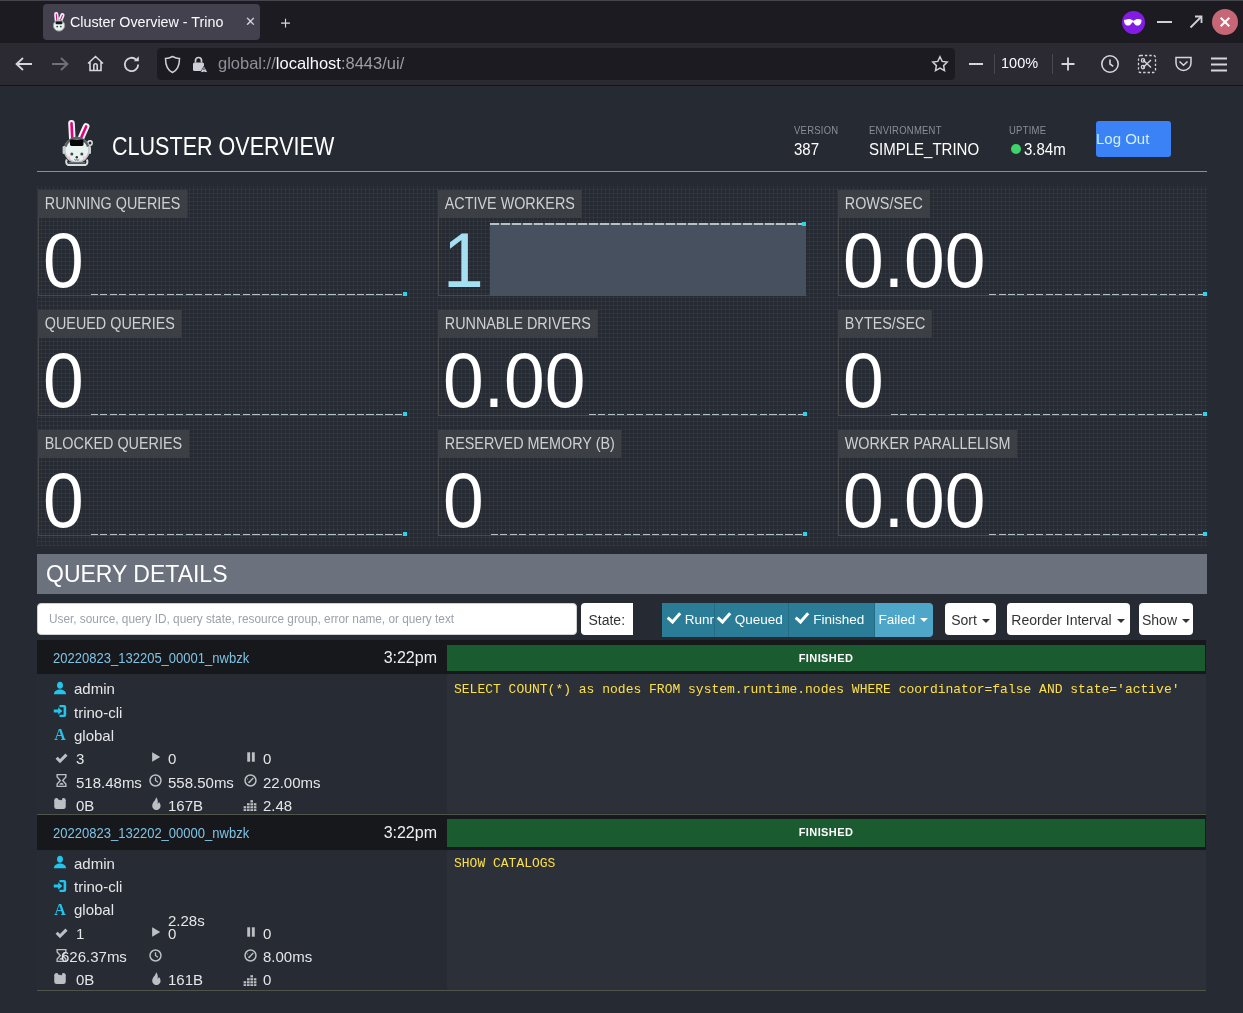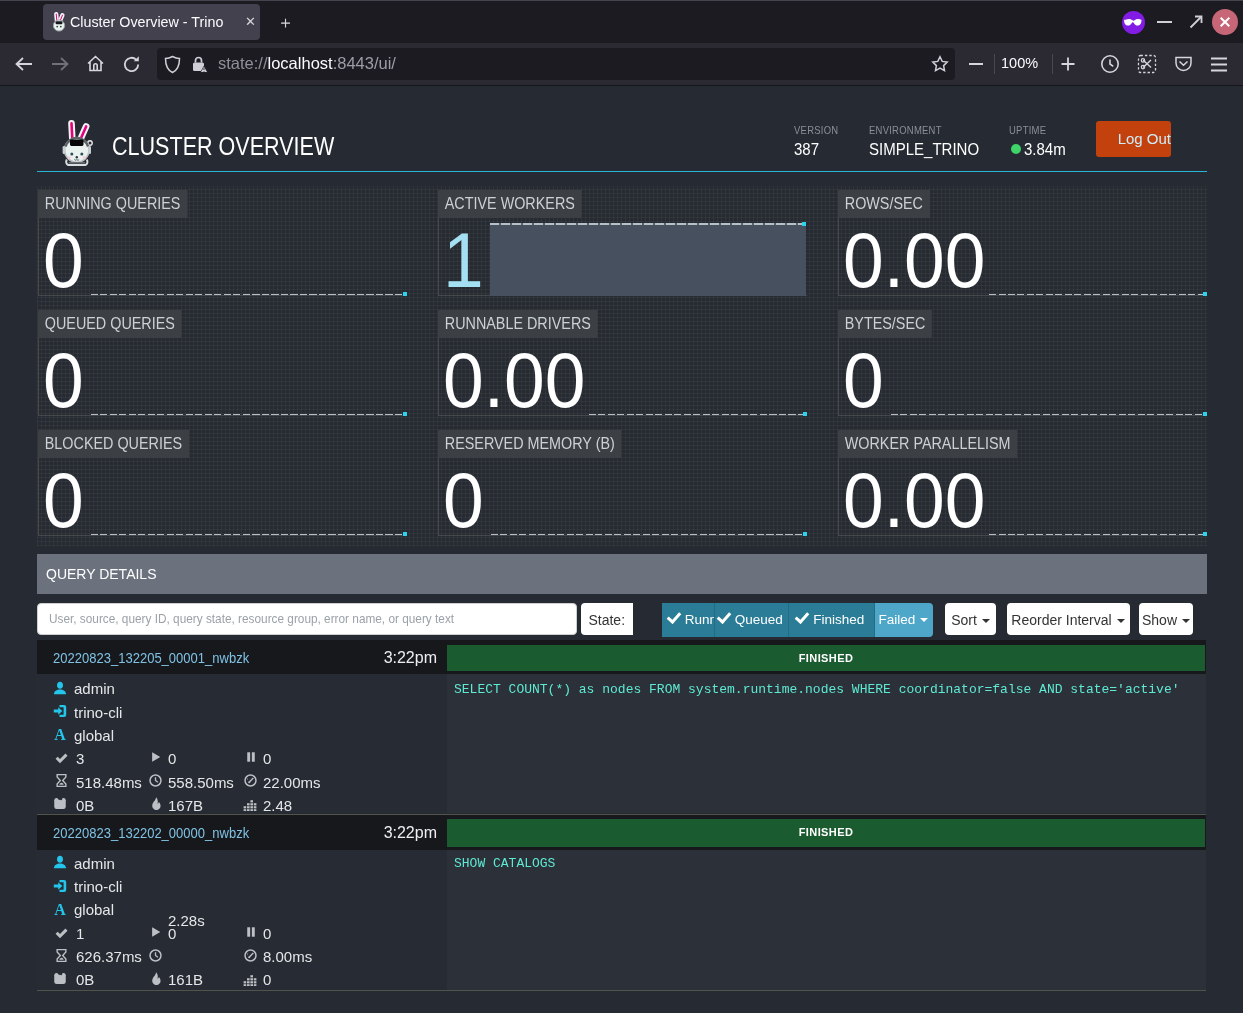--- a/index.html
+++ b/index.html
@@ -15,55 +15,55 @@
 #urlbar{left:157px;top:48px;width:798px;height:32px;background:#1c1b22;border-radius:4px;}
 #urltext{left:218px;top:53.5px;font-size:16.5px;color:#fbfbfe;}
 #urltext .dim2{color:#9d9da7;}
 #urltext .dim{color:#8f8f9a;}
 #zoomtxt{left:1001px;top:55px;font-size:14.5px;color:#fbfbfe;}
 .sep{top:54px;width:1px;height:20px;background:#49484f;}
 
 #title{left:112px;top:131.5px;font-size:25.5px;color:#ffffff;transform:scaleX(0.845);transform-origin:left top;}
 .hlabel{font-size:11px;color:#8b9097;letter-spacing:0.3px;top:123.5px;transform:scaleX(0.86);transform-origin:left top;}
 .hval{font-size:16.5px;color:#ffffff;top:139.5px;transform:scaleX(0.91);transform-origin:left top;}
-#logout{left:1096px;top:120.5px;width:75px;height:36px;background:#c2410c;border-radius:3px;
- color:#cdeffc;font-size:15px;text-align:right;line-height:36px;}
+#logout{left:1096px;top:120.5px;width:75px;height:36px;background:#3b82f6;border-radius:3px;
+ color:#cdeffc;font-size:15px;text-align:left;line-height:36px;}
 #cyanhr{left:37px;top:170.5px;width:1170px;height:1.5px;background:#2ab4d3;}
 
 #hud{left:37px;top:186px;width:1170px;height:360px;
 background-image:
  repeating-linear-gradient(90deg, rgba(215,205,150,0.055) 0 1px, transparent 1px 4px),
  repeating-linear-gradient(0deg, rgba(215,205,150,0.055) 0 1px, transparent 1px 4px);}
 .tlabel{height:27.5px;line-height:27.5px;padding:0 8px;background:#3c4045;color:#ccd1d5;
  font-size:17px;transform:scaleX(0.845);transform-origin:left top;}
 .axisl{width:1px;background:#46484c;}
 .axisb{height:1px;background:#46484c;}
 .bignum{font-size:77px;color:#ffffff;line-height:75px;transform:scaleX(0.95);transform-origin:left bottom;}
 .spark{height:1.6px;background:repeating-linear-gradient(90deg,#b3bfc8 0 7px,rgba(0,0,0,0) 7px 9.5px);}
 .sdot{width:3.5px;height:3.5px;background:#2bd4e8;}
 
 #qdbar{left:37px;top:554px;width:1170px;height:40px;background:#6b727e;color:#fff;
- font-size:14px;line-height:40px;padding-left:9px;box-sizing:border-box;}
+ font-size:23px;line-height:40px;padding-left:9px;box-sizing:border-box;}
 .wbtn{top:603px;height:32px;background:#ffffff;border-radius:4px;color:#333;font-size:14px;
  text-align:center;line-height:34px;box-sizing:border-box;}
 .tbtn{top:603px;height:34px;color:#fff;font-size:13.5px;text-align:center;line-height:34px;box-sizing:border-box;
  background:#2b7d97;border-left:1px solid #256b81;}
 .caret{display:inline-block;width:0;height:0;border-left:4px solid transparent;
  border-right:4px solid transparent;border-top:4px solid #333;vertical-align:middle;margin-left:5px;}
 .caretw{border-top-color:#fff;}
 .ck{display:inline-block;width:5px;height:10px;border-right:3px solid #fff;border-bottom:3px solid #fff;transform:rotate(42deg);margin-right:7px;vertical-align:1px;}
 
 .qhead{left:37px;width:1169px;height:34.5px;background:#17181c;}
 .qid{left:53px;font-size:15.5px;color:#7fc2e4;transform:scaleX(0.84);transform-origin:left top;}
 .qtime{font-size:16px;color:#edeff1;}
 .gbar{left:447px;width:758px;background:#1a5b2f;color:#fff;font-weight:bold;font-size:11px;
  text-align:center;letter-spacing:0.4px;}
 .qleft{left:37px;width:410px;background:#272b33;}
 .qright{left:447px;width:759px;background:#2c3038;}
-.sql{font-family:"Liberation Mono",monospace;font-size:13px;color:#5eead4;}
+.sql{font-family:"Liberation Mono",monospace;font-size:13px;color:#fde047;}
 .qrow{font-size:15px;color:#e4e6e8;}
 .bborder{left:37px;width:1169px;height:1.5px;background:#51544a;}
 svg.ic{position:absolute;}
 </style></head>
 <body>
 <div class="abs" id="tabbar"></div>
 <div class="abs" style="left:0;top:0;width:1243px;height:1px;background:#46454f"></div>
 <div class="abs" style="left:0;top:84px;width:1243px;height:1.5px;background:#15141a"></div>
 <div class="abs" id="toolbar"></div>
 <div class="abs" id="tab"></div>
@@ -115,21 +115,21 @@
 <svg class="ic" style="left:164px;top:55px" width="17" height="19" viewBox="0 0 17 19">
  <path d="M8.5 1.5c2.5 1.4 4.7 2 7 2 0 6-1.5 11.5-7 14-5.5-2.5-7-8-7-14 2.3 0 4.5-.6 7-2z" stroke="#cfcfd8" stroke-width="1.5" fill="none"></path>
 </svg>
 <svg class="ic" style="left:191px;top:55px" width="18" height="18" viewBox="0 0 18 18">
  <rect x="2" y="7.5" width="11" height="8.5" rx="1.5" fill="#cfcfd8"></rect>
  <path d="M4.5 7.5V5.5a3 3 0 016 0v2" stroke="#cfcfd8" stroke-width="1.7" fill="none"></path>
  <path d="M13 10.5l4 7h-8z" fill="#2b2a33"></path>
  <path d="M13 11.8l3 5.2h-6z" fill="#cfcfd8"></path>
  <path d="M13 13.2v1.8M13 16.1v0.7" stroke="#2b2a33" stroke-width="1" fill="none"></path>
 </svg>
-<div class="abs" id="urltext"><span class="dim">state://</span>localhost<span class="dim2">:8443/ui/</span></div>
+<div class="abs" id="urltext"><span class="dim">global://</span>localhost<span class="dim2">:8443/ui/</span></div>
 <svg class="ic" style="left:931px;top:55px" width="18" height="18" viewBox="0 0 18 18">
  <path d="M9 1.8l2.2 4.6 5 .7-3.6 3.5.9 5L9 13.2l-4.5 2.4.9-5L1.8 7.1l5-.7z" stroke="#cfcfd8" stroke-width="1.5" fill="none"></path>
 </svg>
 <div class="abs" style="left:969px;top:62.5px;width:14px;height:2px;background:#d5d5db"></div>
 <div class="abs sep" style="left:994px"></div>
 <div class="abs" id="zoomtxt">100%</div>
 <div class="abs sep" style="left:1052px"></div>
 <svg class="ic" style="left:1060px;top:56px" width="16" height="16" viewBox="0 0 16 16">
  <path d="M8 1.5v13M1.5 8h13" stroke="#d5d5db" stroke-width="1.8"></path>
 </svg>
@@ -359,21 +359,21 @@
 <div class="abs qrow" style="left:168px;top:924.7px">0</div>
 <svg class="ic" style="left:245px;top:925.7px" width="12" height="12" viewBox="0 0 14 14">
     <rect x="2.6" y="1.5" width="3.4" height="11" fill="#bcc0c4"></rect>
     <rect x="8" y="1.5" width="3.4" height="11" fill="#bcc0c4"></rect>
   </svg>
 <div class="abs qrow" style="left:263px;top:924.7px">0</div>
 <svg class="ic" style="left:55px;top:948.5px" width="13" height="13" viewBox="0 0 14 14">
     <path d="M2.3 0.7h9.4v2.6L8.3 7l3.4 3.7v2.6H2.3v-2.6L5.7 7 2.3 3.3z" fill="none" stroke="#bcc0c4" stroke-width="1.5"></path>
     <path d="M4.6 11.6c0.5-1.4 1.3-2.3 2.4-2.3s1.9 0.9 2.4 2.3z" fill="#bcc0c4"></path>
   </svg>
-<div class="abs qrow" style="left:76px;top:948.0px">626.37ms</div>
+<div class="abs qrow" style="left:61px;top:948.0px">626.37ms</div>
 <svg class="ic" style="left:149px;top:948.5px" width="13" height="13" viewBox="0 0 14 14">
     <circle cx="7" cy="7" r="5.9" fill="none" stroke="#bcc0c4" stroke-width="1.6"></circle>
     <path d="M7 3.4V7l2.6 2" fill="none" stroke="#bcc0c4" stroke-width="1.4"></path>
   </svg>
 <div class="abs qrow" style="left:168px;top:912px">2.28s</div>
 <svg class="ic" style="left:244px;top:948.5px" width="13" height="13" viewBox="0 0 14 14">
     <circle cx="7" cy="7" r="5.9" fill="none" stroke="#bcc0c4" stroke-width="1.6"></circle>
     <path d="M5.8 8.6l4.2-4.4" stroke="#bcc0c4" stroke-width="1.5"></path>
     <circle cx="5.6" cy="8.8" r="1.1" fill="#bcc0c4"></circle>
     <path d="M3.3 5.2l0.9 0.5" stroke="#bcc0c4" stroke-width="1"></path>

